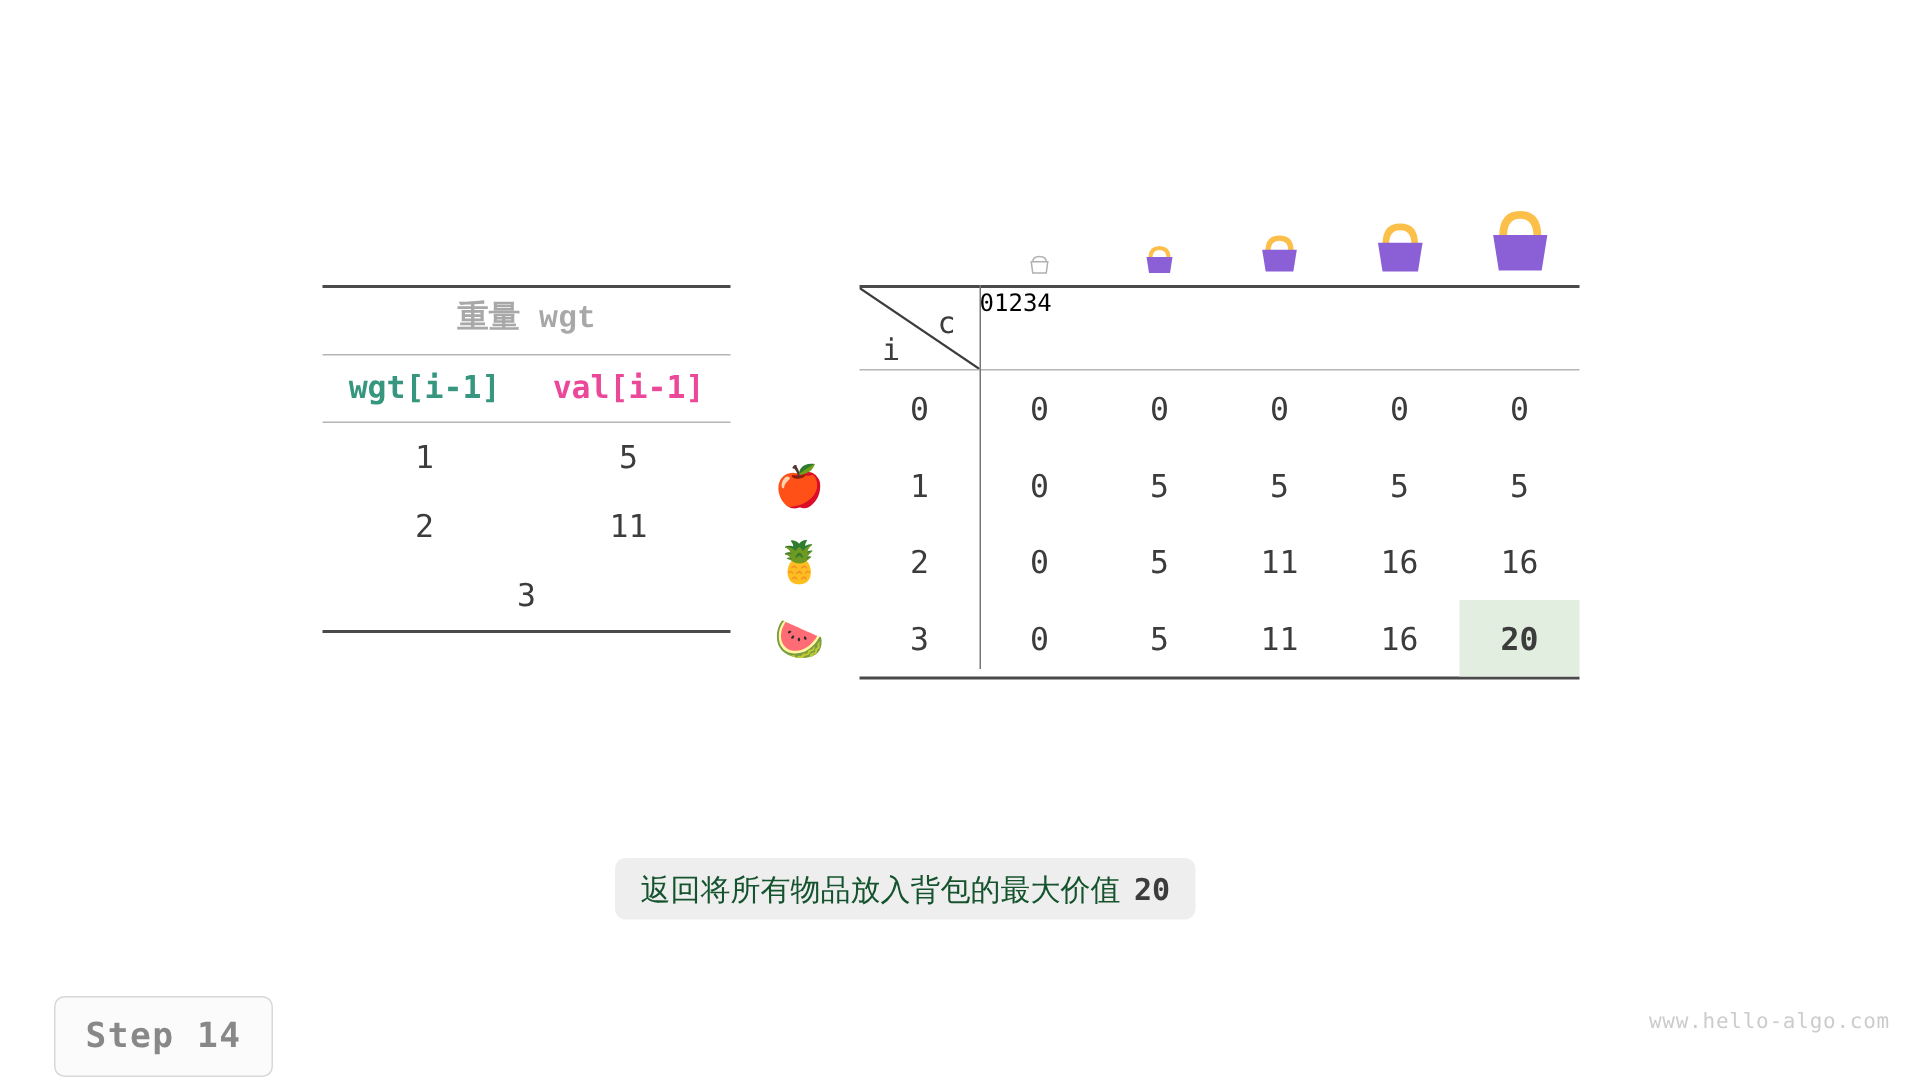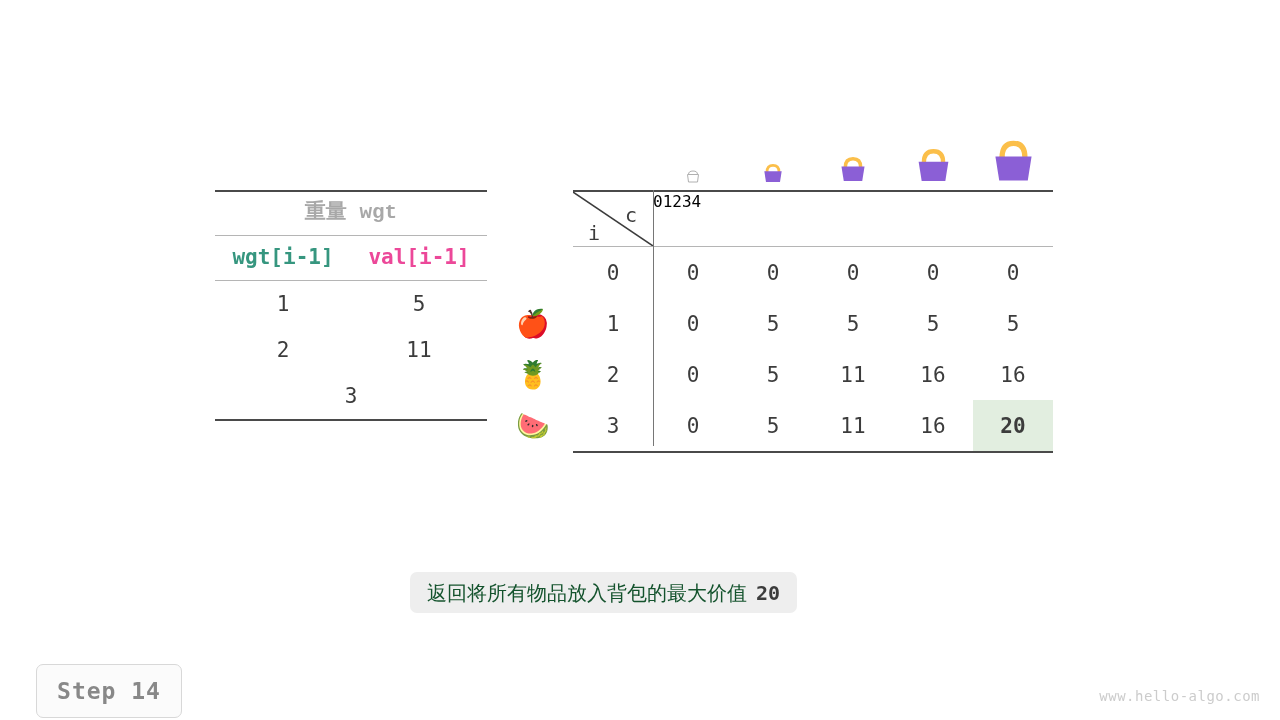--- a/index.html
+++ b/index.html
@@ -214,21 +214,20 @@
 
   
   #watermark {
     position: absolute;
     right: 20px;
     top: 674px;
     font-size: 14px;
     color: #cccccc;
     letter-spacing: 0.5px;
     line-height: 1;
-    margin-top: 15px;
   }
 </style>
 </head>
 <body>
 
 <div id="items-table">
   <div class="rule-top"></div>
 
   <div class="row hdr-row">
     <div class="cell">

